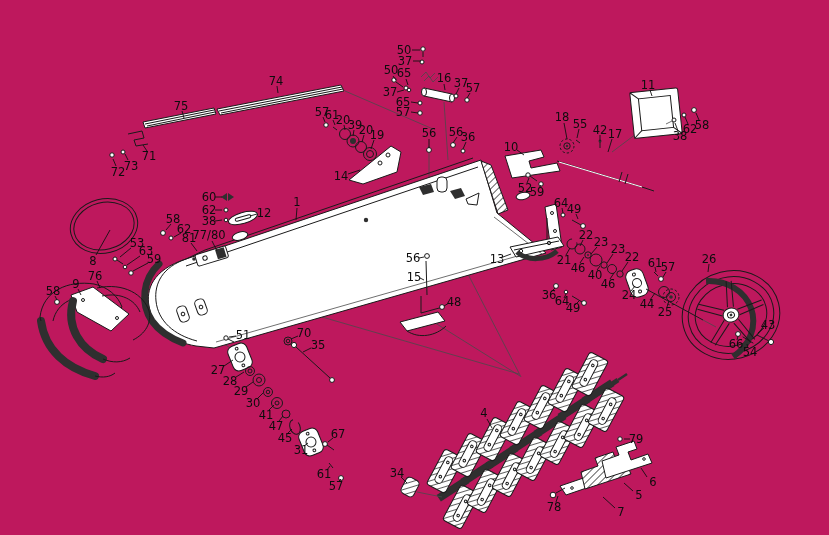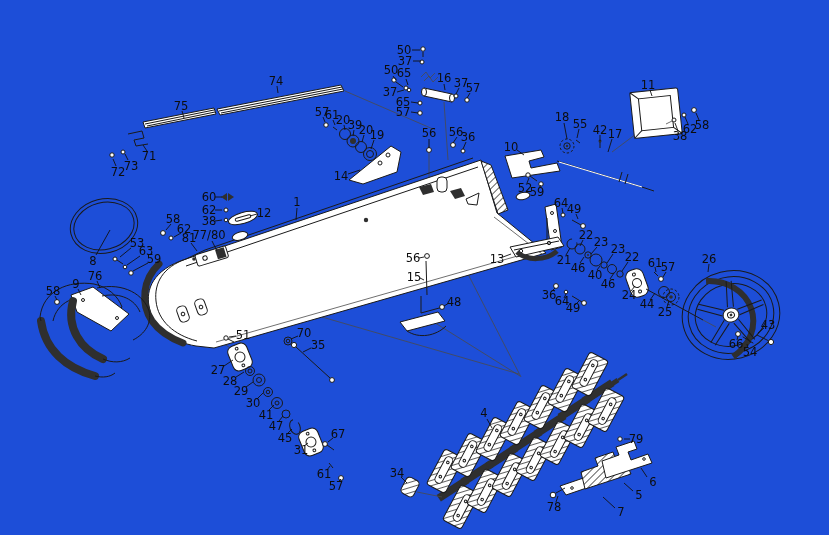--- a/index.html
+++ b/index.html
@@ -1,16 +1,16 @@
 <!DOCTYPE html>
 <html><head>
 <meta charset="utf-8">
 <style>
   html,body{margin:0;padding:0;background:#fff;}
-  .page{width:829px;height:535px;position:relative;background:#1d4ed8;overflow:hidden;}
+  .page{width:829px;height:535px;position:relative;background:#be185d;overflow:hidden;}
   svg{display:block;}
   .s{stroke:#1a1a1a;fill:none;stroke-width:1;}
   .f{fill:#ffffff;stroke:#1a1a1a;stroke-width:1;}
   .hp{fill:url(#hatch);stroke:#1a1a1a;stroke-width:1;}
   .d{fill:#2f2f2f;stroke:none;}
   .thick{stroke:#2f2f2f;fill:none;}
   .thin{stroke:#4a4a4a;stroke-width:0.8;fill:none;}
   #leaders-layer line{stroke:#111;stroke-width:0.9;}
   #labels-layer text{font-family:"DejaVu Sans",sans-serif;font-size:11.5px;fill:#0d0d0d;
     text-anchor:middle;dominant-baseline:central;}

